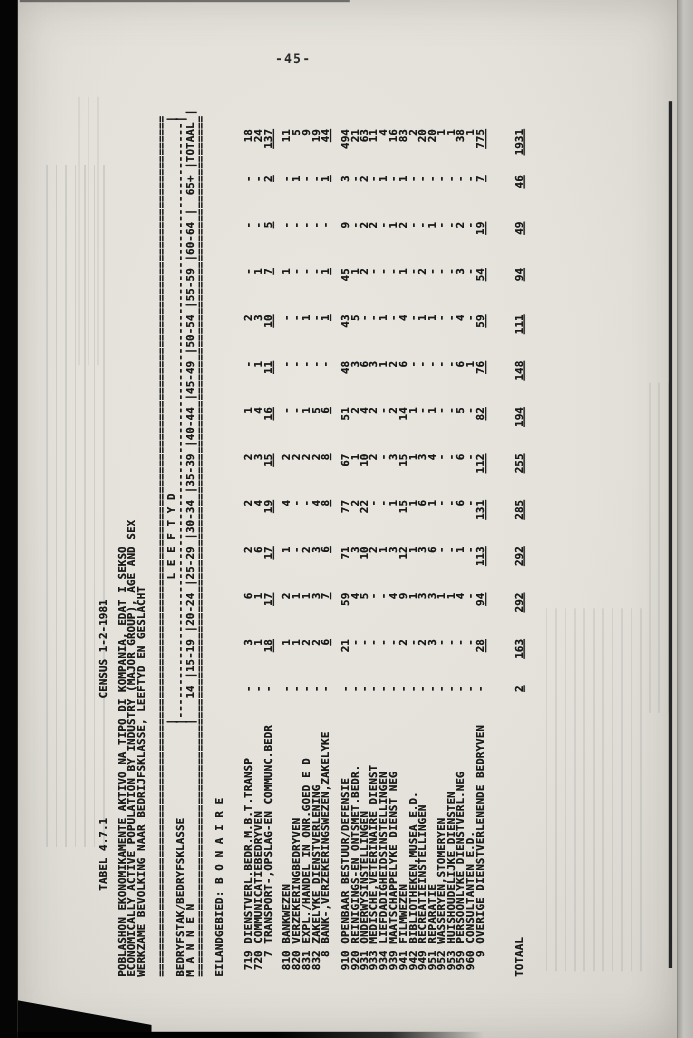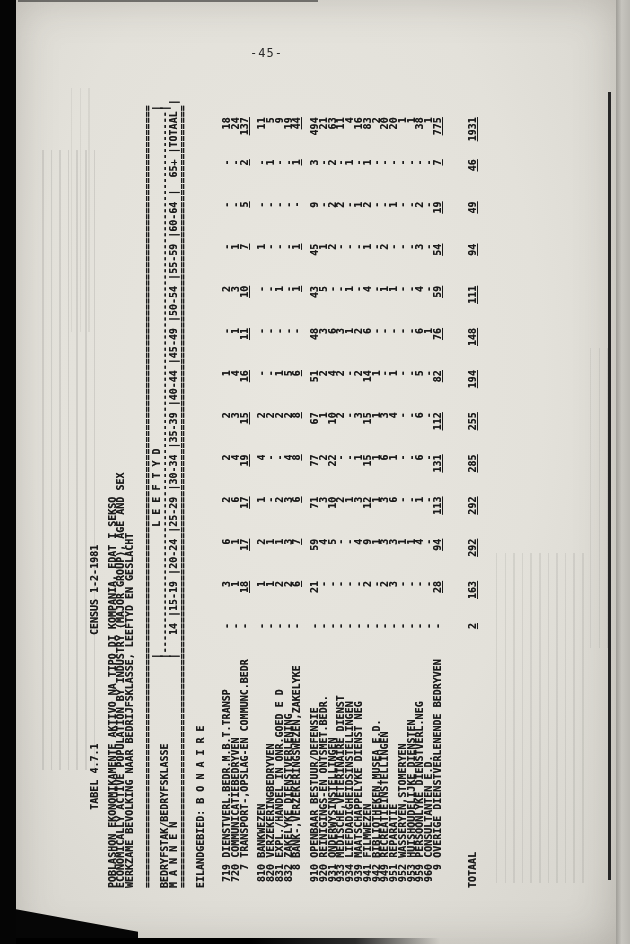--- a/index.html
+++ b/index.html
@@ -3,21 +3,21 @@
 <meta charset="utf-8">
 <style>
   html,body{margin:0;padding:0;}
   body{width:630px;height:944px;background:#111;overflow:hidden;font-family:"DejaVu Sans Mono",monospace;}
   .scene{position:relative;width:630px;height:944px;}
   .page{position:absolute;left:16px;top:0;width:600px;height:944px;
         background:radial-gradient(ellipse at 45% 40%, #e8e6df 0%, #e3e1da 55%, #d8d6cf 90%, #cfcdc6 100%);
         box-shadow:inset 0 0 40px rgba(90,85,75,.25);}
   .right-margin{position:absolute;left:616px;top:0;width:14px;height:944px;
         background:linear-gradient(90deg,#9f9d97,#c6c4be 40%,#b9b7b1);}
-  .pageno{position:absolute;left:234px;top:46px;font-size:12px;font-weight:normal;color:#2a2a2a;
+  .pageno{position:absolute;left:234px;top:46px;font-size:12px;font-weight:bold;color:#2a2a2a;
         letter-spacing:1px;white-space:pre;}
   
   .rot{position:absolute;left:75px;top:900px;width:850px;height:398px;
        transform:rotate(-90deg);transform-origin:0 0;}
   .line{white-space:pre;height:8.8px;line-height:8.8px;font-size:10px;font-weight:bold;
         color:#1a1a1a;font-family:"DejaVu Sans Mono",monospace;text-shadow:0 0 .4px rgba(20,20,20,.65);}
   .ul{text-decoration:underline;text-underline-offset:1px;}
   
   .edge-left{position:absolute;left:0;top:0;width:16px;height:944px;background:#050505;}
   .corner-wedge{position:absolute;left:16px;top:893px;width:122px;height:51px;background:#060606;

